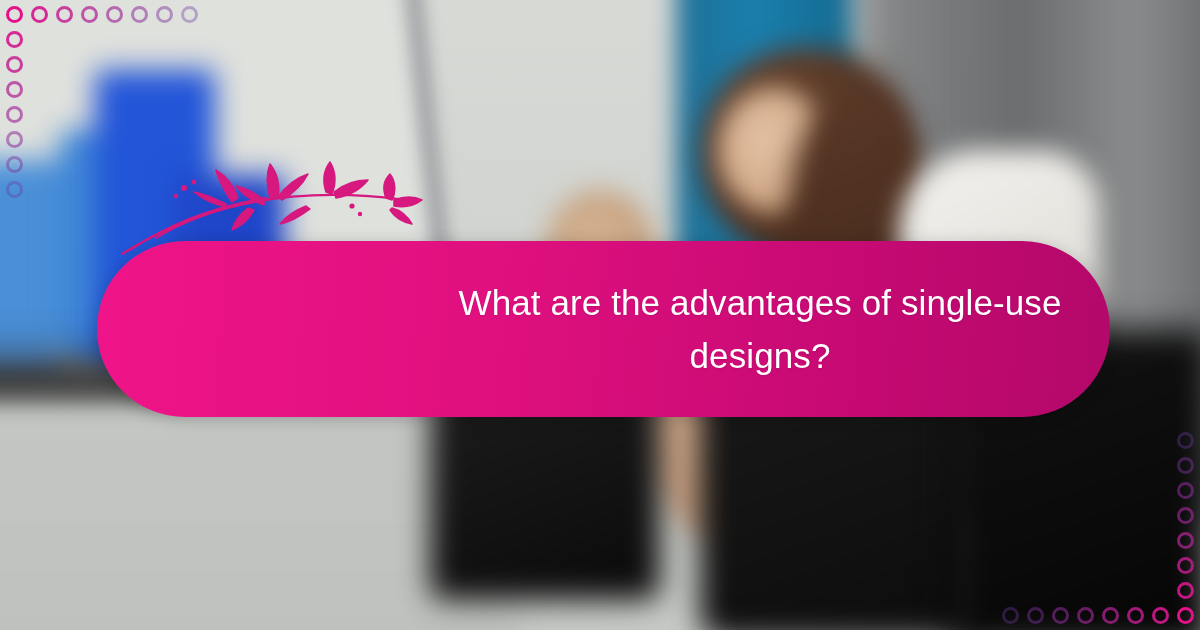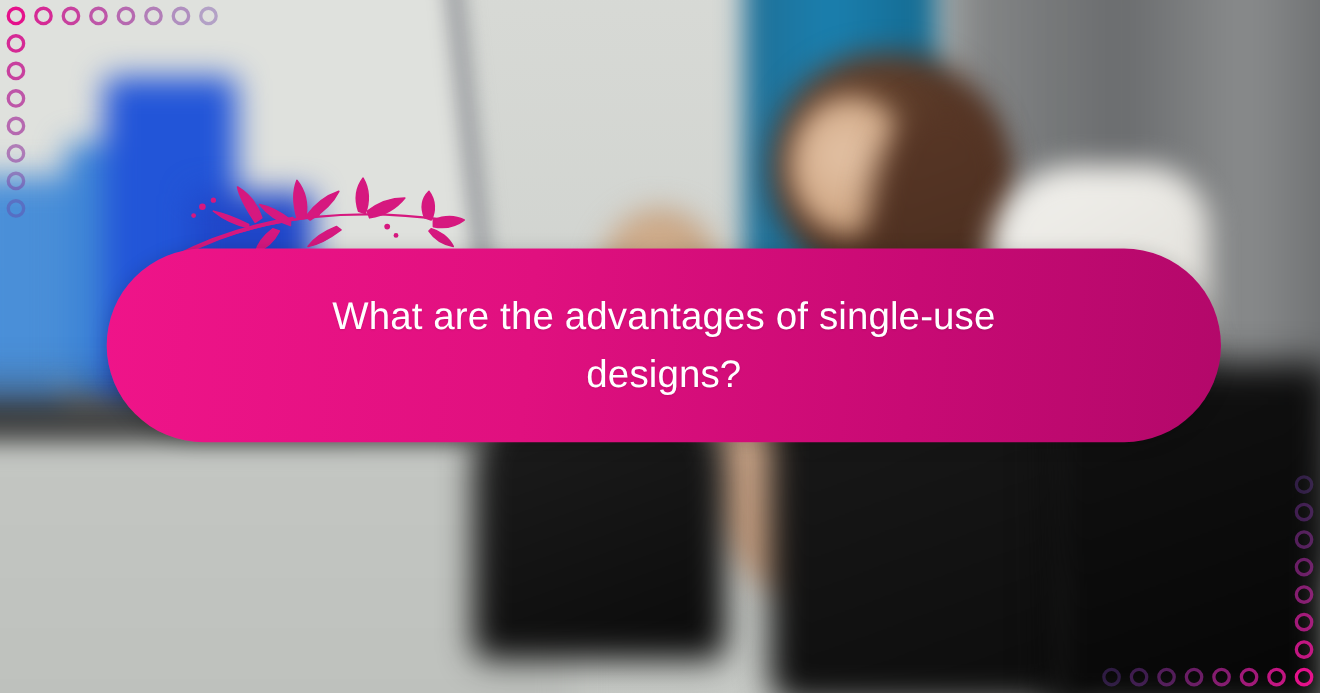--- a/index.html
+++ b/index.html
@@ -190,28 +190,28 @@
     top: 158px;
     width: 320px;
     height: 100px;
     pointer-events: none;
   }
 
   
   #pill {
     position: absolute;
     left: 97px;
-    top: 226px;
+    top: 241px;
     width: 1013px;
     height: 176px;
     border-radius: 88px;
     background: linear-gradient(95deg, #ef1489 0%, #e0107f 38%, #c80a74 72%, #b3086a 100%);
     display: flex;
     align-items: center;
-    justify-content: center;
+    justify-content: flex-end;
     box-shadow: 0 2px 16px rgba(0,0,0,.18);
   }
   #question-text {
     color: #ffffff;
     font-size: 35px;
     font-weight: 400;
     line-height: 1.52;
     text-align: center;
     max-width: 700px;
     letter-spacing: .1px;

